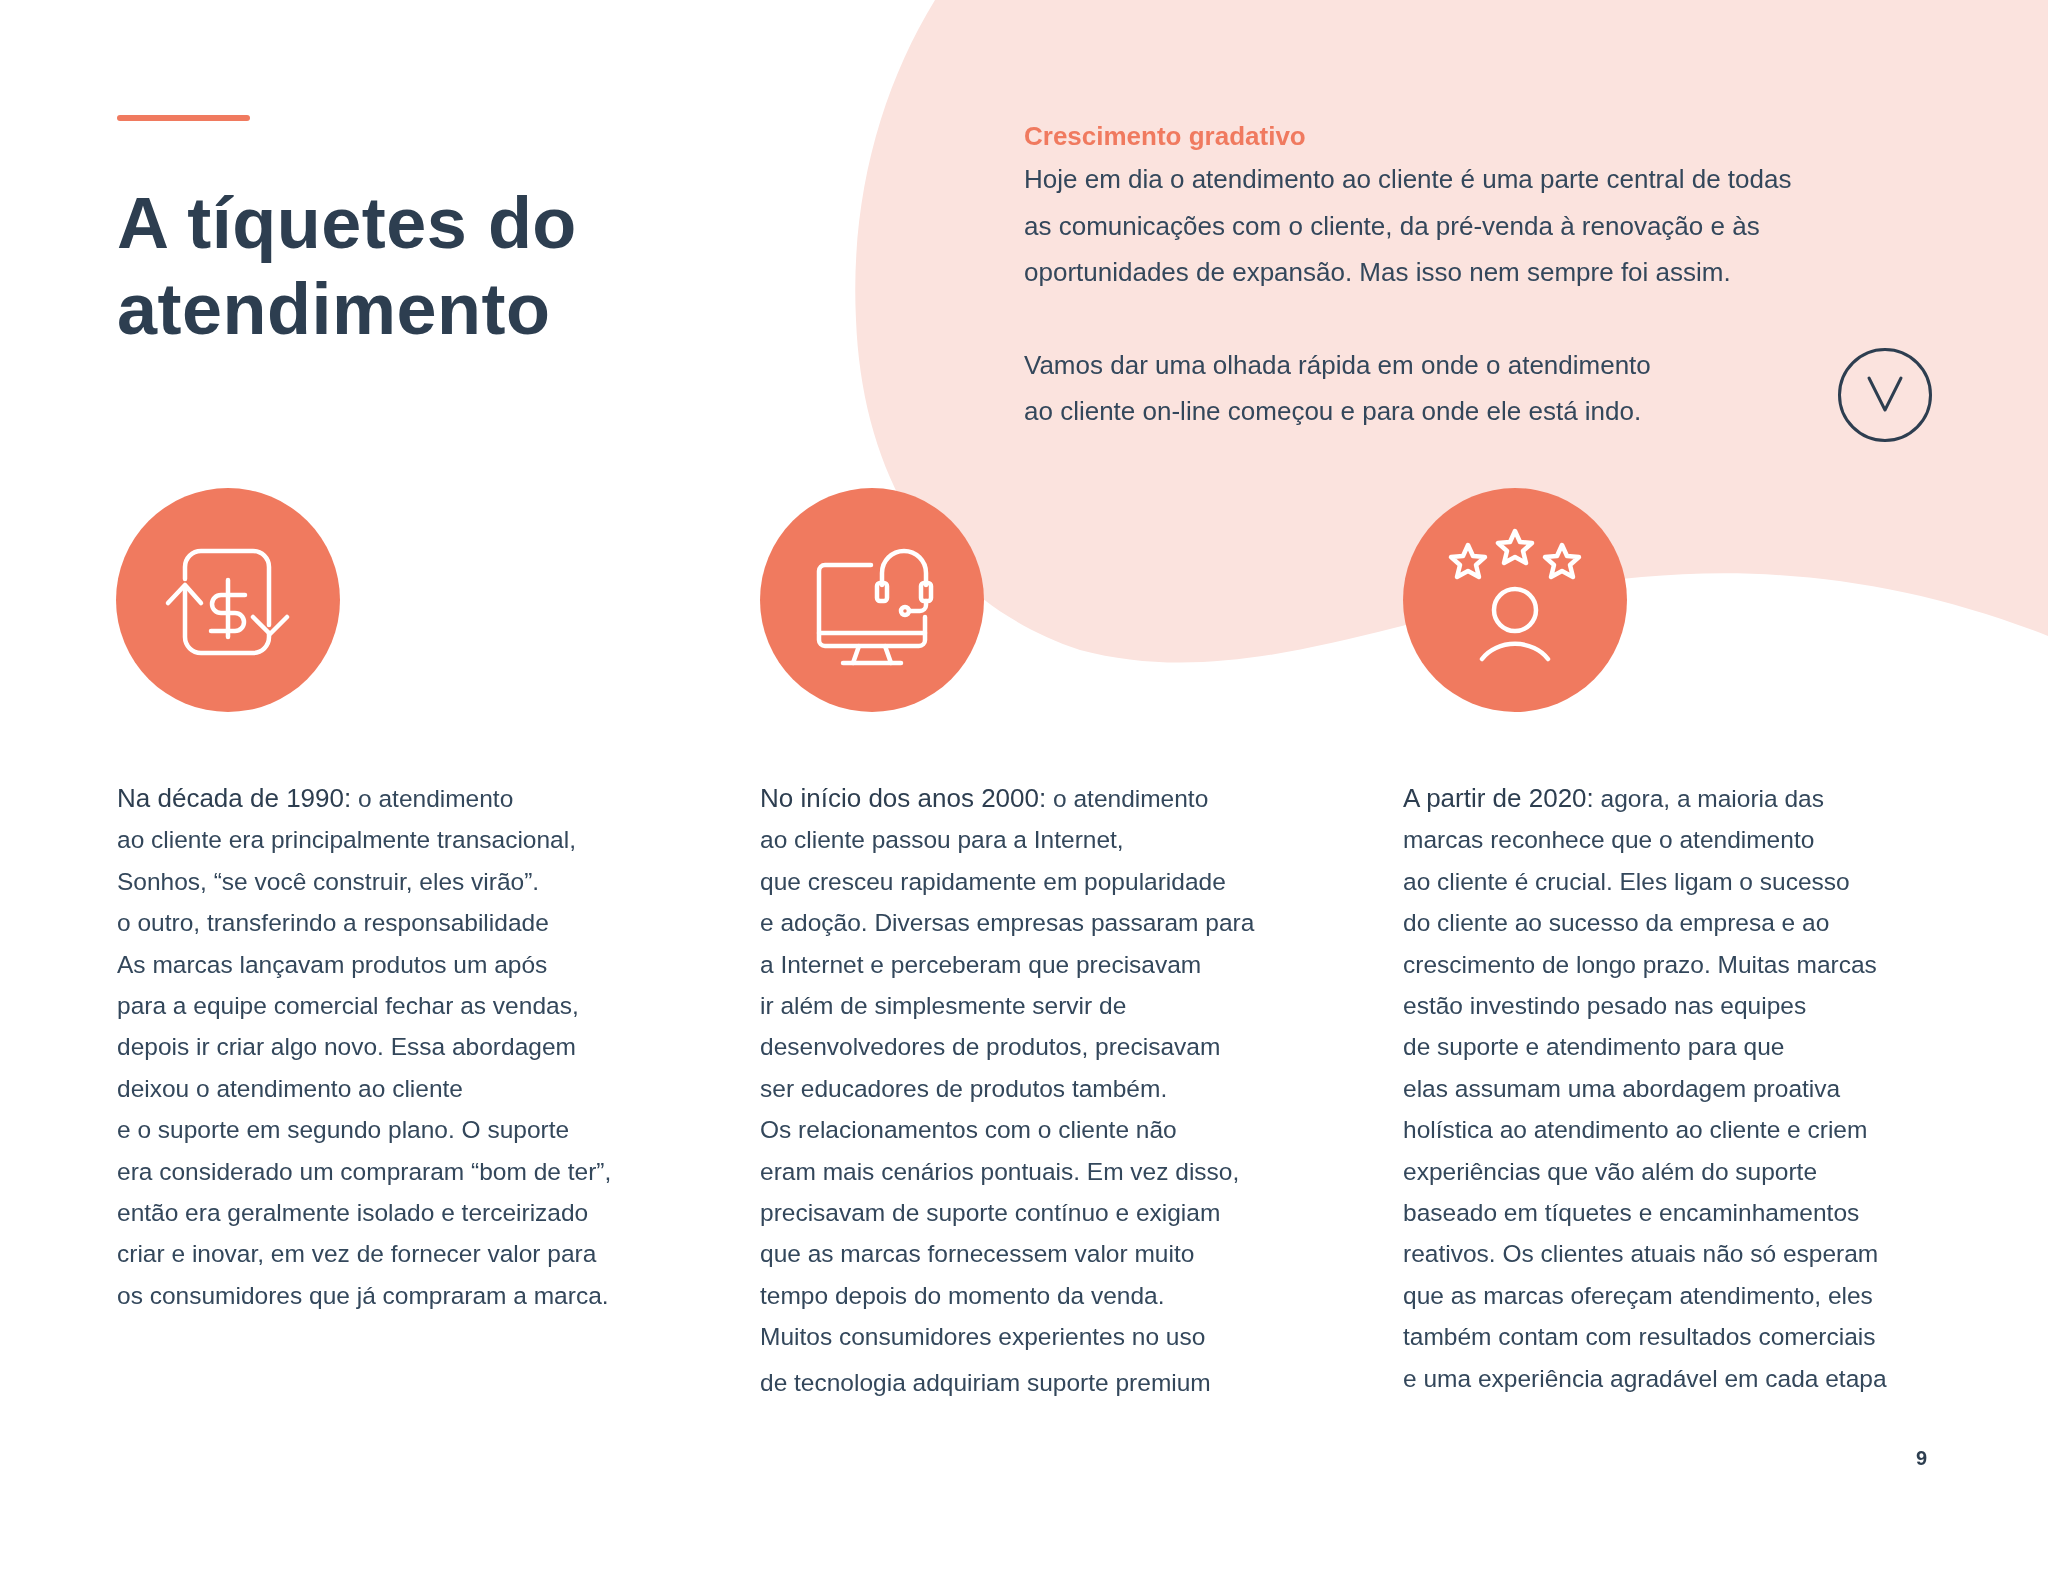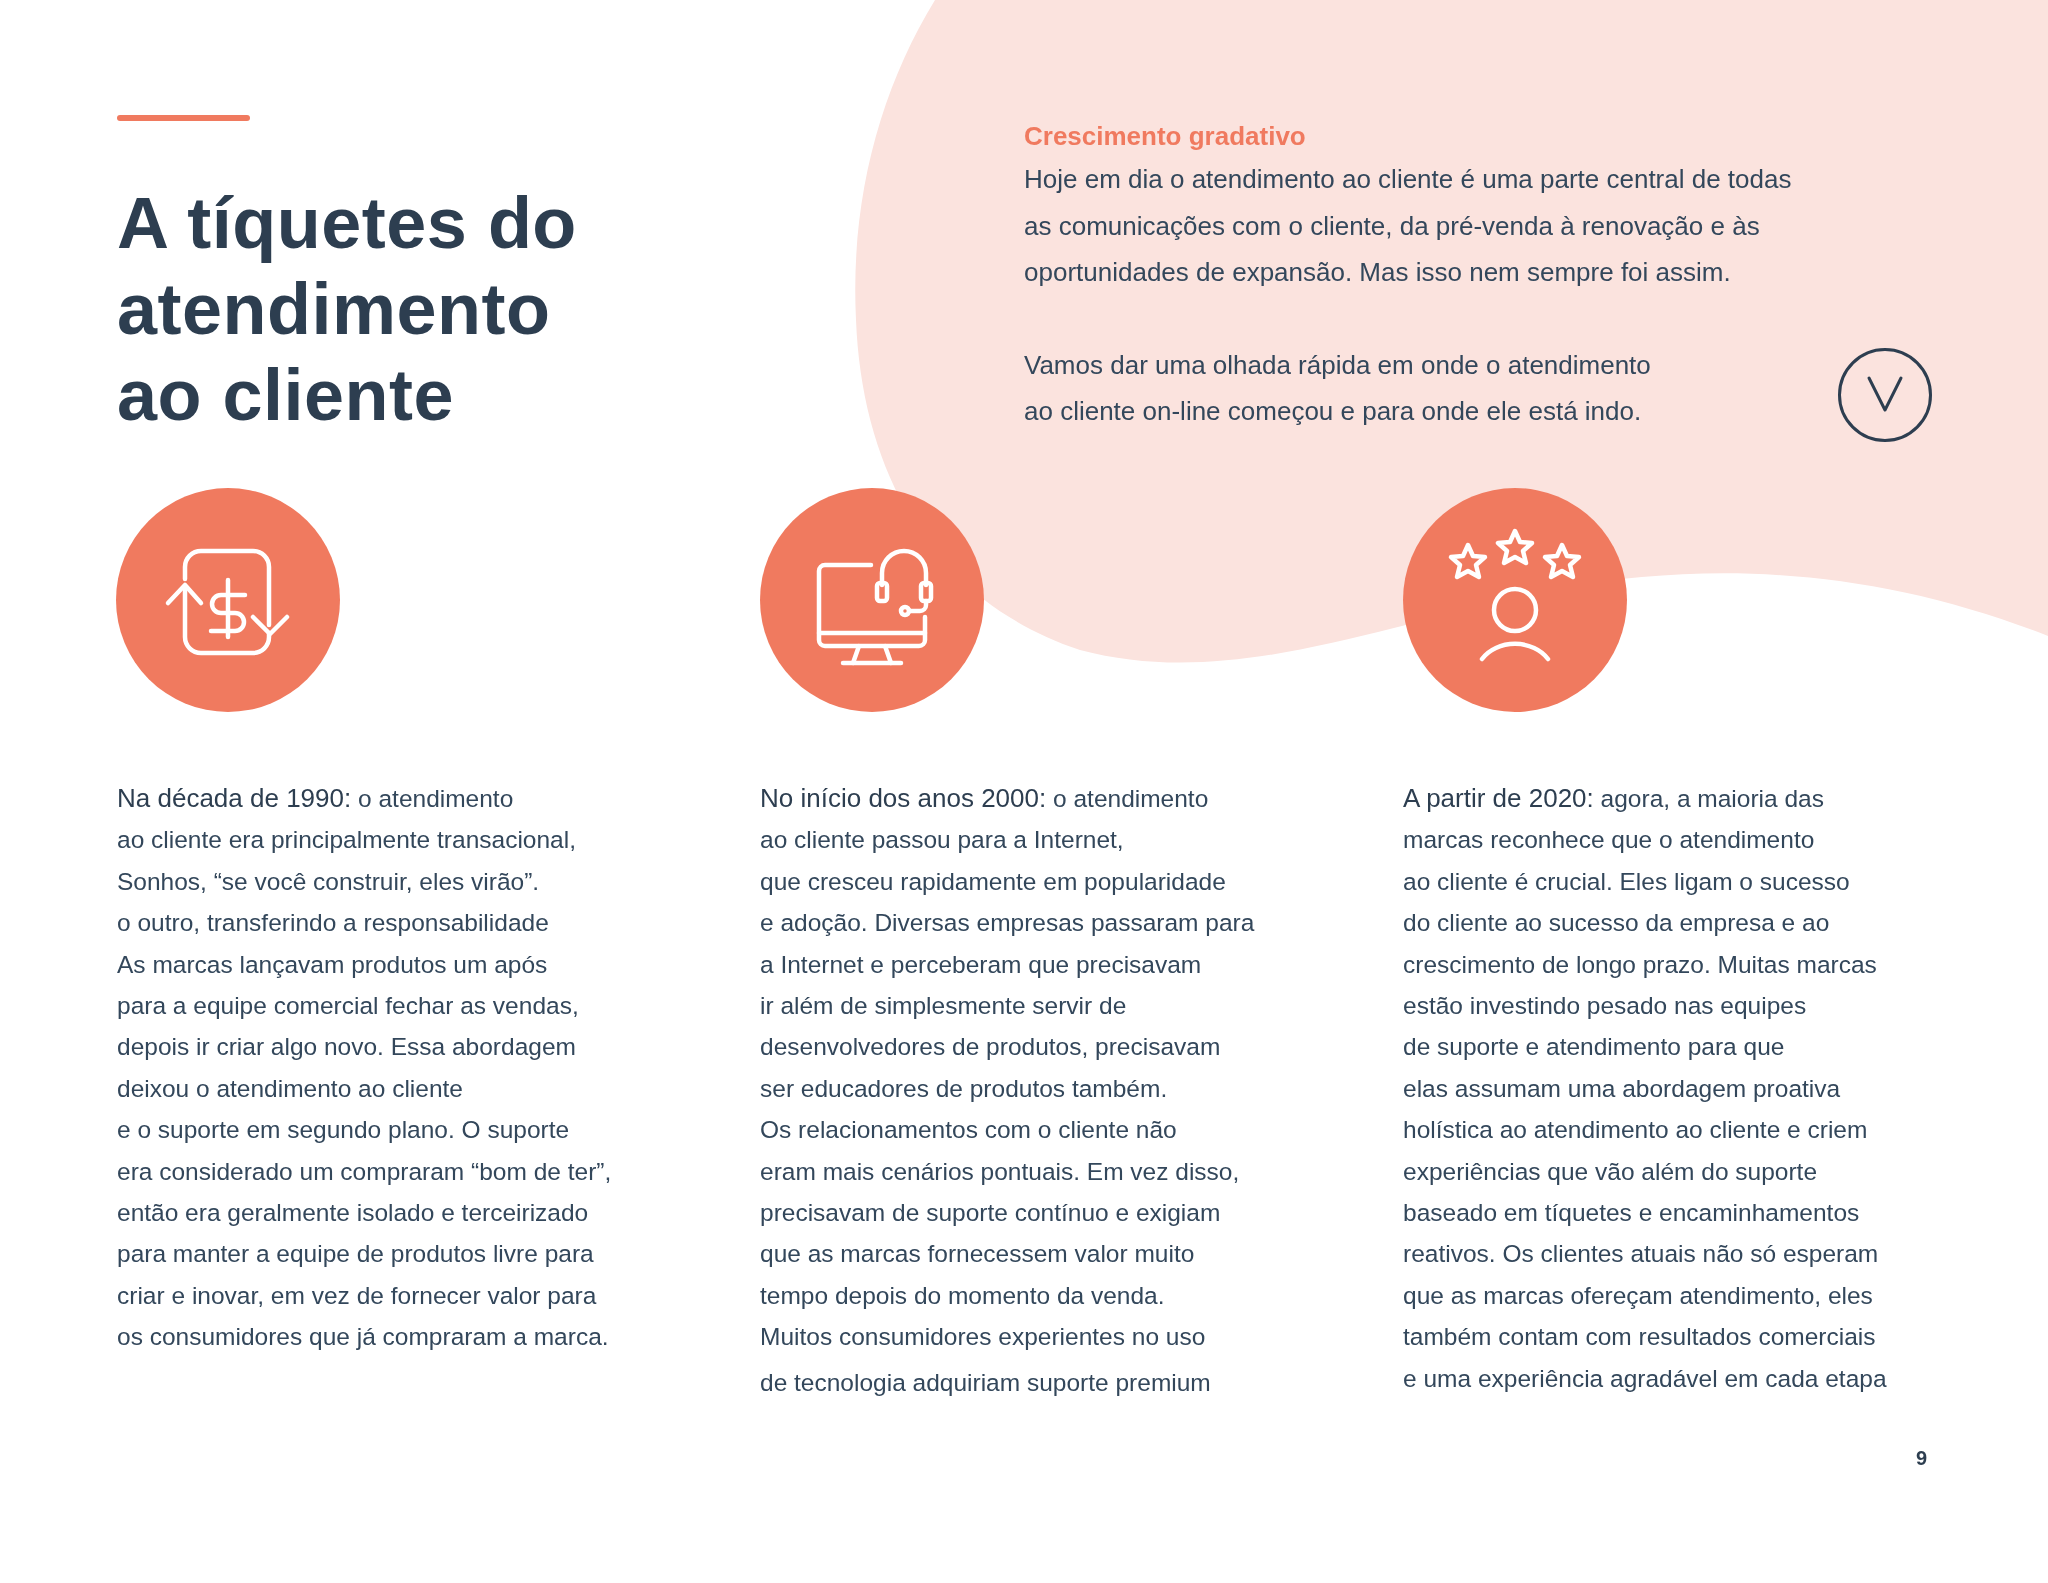--- a/index.html
+++ b/index.html
@@ -52,21 +52,20 @@
 
 <svg class="blob" viewBox="0 0 2048 1583" xmlns="http://www.w3.org/2000/svg">
   <path d="M935 0 C 880 90, 850 200, 856 320 C 862 470, 930 600, 1080 650 C 1230 690, 1380 625, 1560 588 C 1720 560, 1880 570, 2048 636 L 2048 0 Z" fill="#fbe3de"></path>
 </svg>
 
 <div class="accent-line" style="background:#f07a5f;"></div>
 
 <h1 class="title">
   <span>A tíquetes do</span>
   <span>atendimento</span>
-  <span>ao cliente</span>
 </h1>
 
 <div class="intro">
   <div class="sub">Crescimento gradativo</div>
   <p>
     <span style="display:block">Hoje em dia o atendimento ao cliente é uma parte central de todas</span>
     <span style="display:block">as comunicações com o cliente, da pré-venda à renovação e às</span>
     <span style="display:block">oportunidades de expansão. Mas isso nem sempre foi assim.</span>
   </p>
   <div class="gap"></div>
@@ -123,21 +122,20 @@
     <span class="line">ao cliente era principalmente transacional,</span>
     <span class="line">Sonhos, “se você construir, eles virão”.</span>
     <span class="line">o outro, transferindo a responsabilidade</span>
     <span class="line">As marcas lançavam produtos um após</span>
     <span class="line">para a equipe comercial fechar as vendas,</span>
     <span class="line">depois ir criar algo novo. Essa abordagem</span>
     <span class="line">deixou o atendimento ao cliente</span>
     <span class="line">e o suporte em segundo plano. O suporte</span>
     <span class="line">era considerado um compraram “bom de ter”,</span>
     <span class="line">então era geralmente isolado e terceirizado</span>
-    <span class="line">para manter a equipe de produtos livre para</span>
     <span class="line">criar e inovar, em vez de fornecer valor para</span>
     <span class="line">os consumidores que já compraram a marca.</span>
   </p>
 </div>
 
 <div class="col" style="left:760px;">
   <p>
     <span class="line"><span class="lead">No início dos anos 2000:</span><span> o atendimento</span></span>
     <span class="line">ao cliente passou para a Internet,</span>
     <span class="line">que cresceu rapidamente em popularidade</span>

